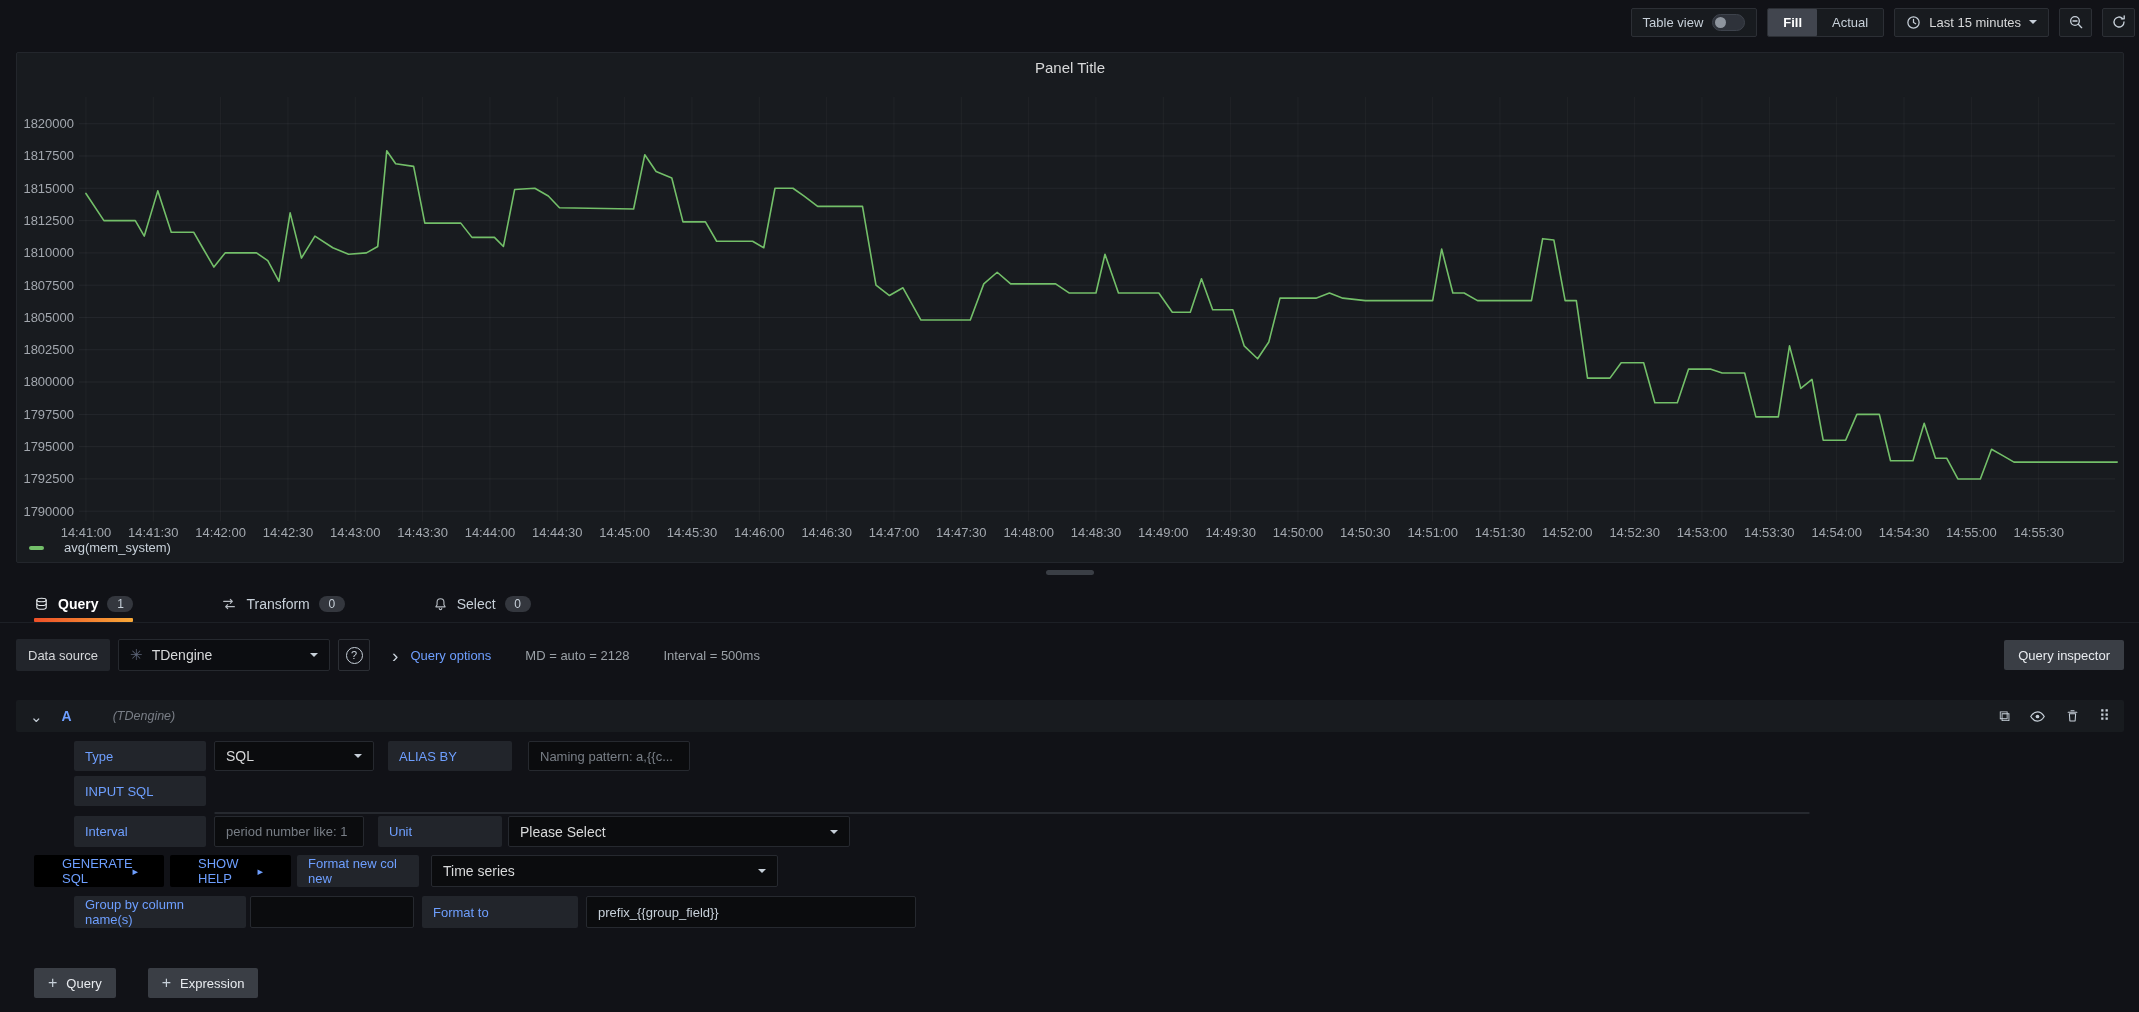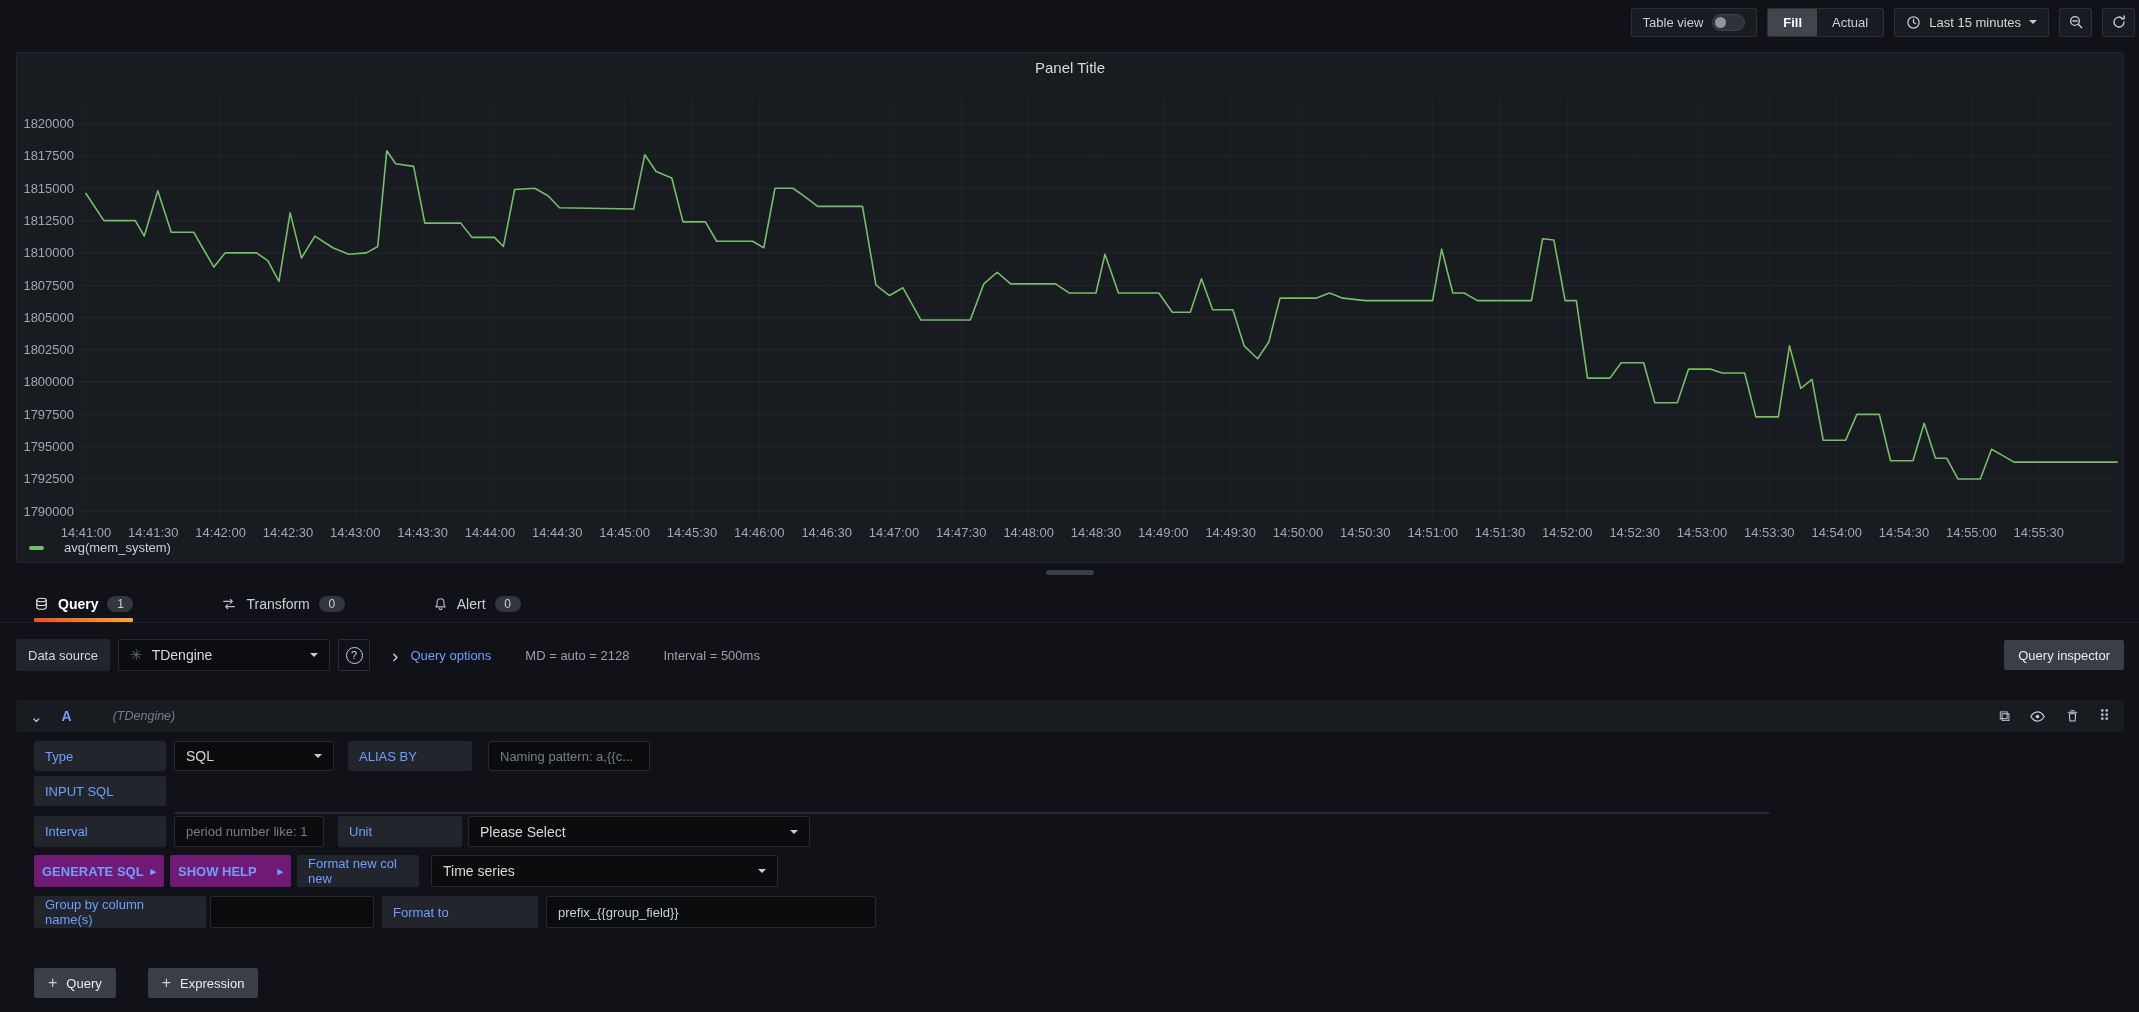--- a/index.html
+++ b/index.html
@@ -59,26 +59,26 @@
   #card-header { position:absolute; top:700px; left:16px; width:2108px; height:32px; background:#181b1f; border-radius:2px; display:flex; align-items:center; padding:0 14px; }
   .collapse-chev { font-size:15px; color:#c7d0d9; cursor:pointer; line-height:0.6; }
   .ref-id { margin-left:19px; color:#6e9fff; font-weight:700; font-size:14px; cursor:pointer; }
   .ds-hint { margin-left:41px; font-style:italic; color:#787d85; font-size:12.5px; }
   .hdr-icons { margin-left:auto; display:flex; align-items:center; gap:19px; }
   .hdr-icons .ic { color:#c7d0d9; font-size:15px; cursor:pointer; display:flex; align-items:center; }
   .hdr-icons svg { display:block; }
 
   
   .frow { position:absolute; left:34px; display:flex; align-items:stretch; }
-  .f-label { display:flex; align-items:center; padding:0 11px; background:#22252b; border-radius:2px; color:#6e9fff; font-size:13px; font-weight:500; }
+  .f-label { display:flex; align-items:center; padding:0 11px; background:#22252b; border-radius:2px; color:#6e9fff; font-size:13px; font-weight:500;margin-left:40px; }
   .f-input, .f-select { display:flex; align-items:center; padding:0 11px; background:#0b0c0e; border:1px solid #26292f; border-radius:2px; color:#c7d0d9; font-size:13px; }
   input.f-input { outline:none; font-family:"Liberation Sans",sans-serif; }
   input.f-input::placeholder { color:#787e86; opacity:1; }
   .f-select { justify-content:space-between; cursor:pointer; color:#d8d9da; font-size:14px; }
-  .sec-toggle { display:flex; align-items:center; justify-content:space-between; padding:0 8px; background:#701a75; border-radius:2px; color:#6e9fff; font-size:13px; font-weight:700; cursor:pointer; }
+  .sec-toggle { display:flex; align-items:center; justify-content:space-between; padding:0 28px; background:#000000; border-radius:2px; color:#6e9fff; font-size:13px; font-weight:400; cursor:pointer; }
   .sec-toggle .arr { font-size:11px; }
 
   
   #actions { position:absolute; top:968px; left:34px; display:flex; gap:32px; }
   .btn .plus { font-size:16px; font-weight:400; margin-right:9px; color:#c7d0d9; }
 </style>
 </head>
 <body>
 
 <div id="stage">
@@ -245,21 +245,21 @@
       <span class="t-label">Transform</span>
       <span class="badge">0</span>
     </div>
     <div class="tab">
       <span>
         <svg width="15" height="16" viewBox="0 0 24 24">
             <path d="M12 3.5a5.5 5.5 0 0 0-5.5 5.5v4.2L4.6 16.5h14.8l-1.9-3.3V9A5.5 5.5 0 0 0 12 3.5z" fill="none" stroke="#b7bcc3" stroke-width="1.8" stroke-linejoin="round"></path>
             <path d="M10 19a2 2 0 0 0 4 0" fill="none" stroke="#b7bcc3" stroke-width="1.8" stroke-linecap="round"></path>
           </svg>
       </span>
-      <span class="t-label">Alert</span>
+      <span class="t-label">Select</span>
       <span class="badge">0</span>
     </div>
   </div>
 
   <div id="querybar">
     <div class="lbl-box lbl-white">Data source</div>
     <div id="ds-picker">
       <span class="ds-star">✳</span>
       <span class="ds-name">TDengine</span>
       <span class="caret"></span>

